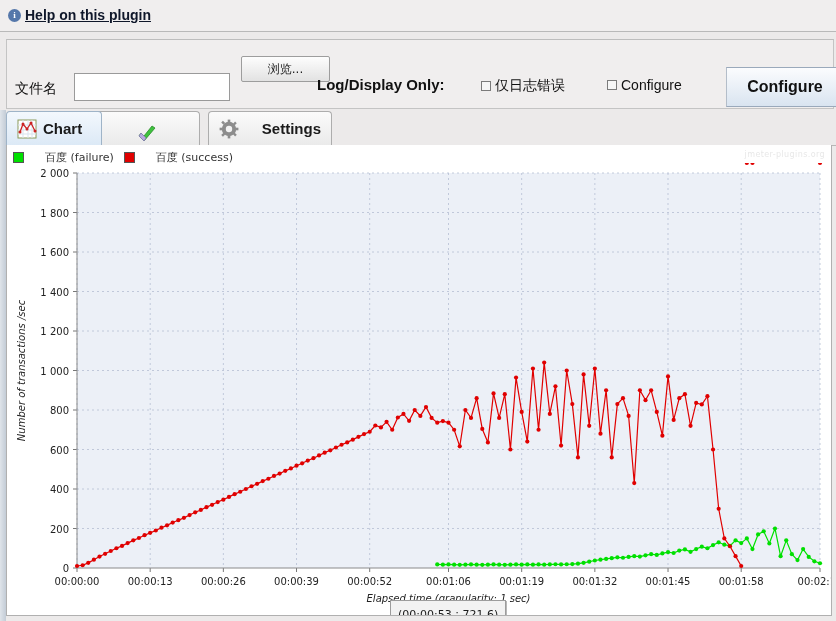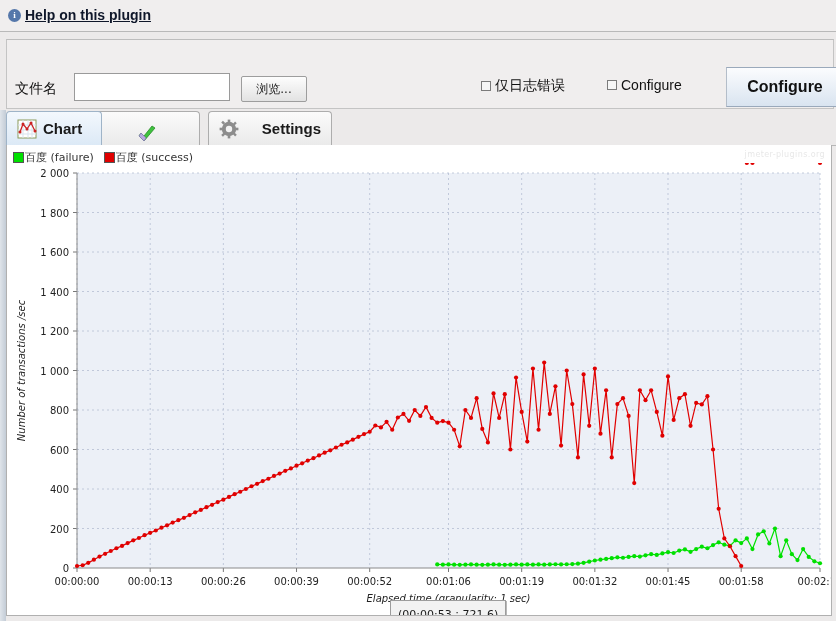--- a/index.html
+++ b/index.html
@@ -25,21 +25,21 @@
   
   .filegroup{position:absolute;left:6px;top:39px;width:826px;height:68px;
              border:1px solid #c4c4c4;border-top:1px solid #bdbdbd;background:#f0eeee;}
   .group-title{position:absolute;left:8px;top:-10px;background:#f0eeee;padding:0 3px;
                font-size:14px;color:#101010;font-family:"DejaVu Sans",sans-serif;}
   .fn-label{position:absolute;left:8px;top:40px;font-size:14px;color:#101010;
             font-family:"DejaVu Sans",sans-serif;}
   .fn-input{position:absolute;left:67px;top:33px;width:156px;height:28px;
             background:#fff;border:1px solid #9a9a9a;box-sizing:border-box;padding:2px 4px;
             font-size:12px;font-family:"Liberation Sans",sans-serif;}
-  .browse-btn{position:absolute;left:234px;top:36px;width:66px;height:26px;
+  .browse-btn{position:absolute;left:234px;top:16px;width:89px;height:26px;
               background:linear-gradient(#fdfdfd,#e2e2e2);
               border:1px solid #9d9d9d;border-radius:2px;box-sizing:border-box;
               font-size:12px;font-family:"DejaVu Sans",sans-serif;color:#222;
               display:flex;align-items:center;justify-content:center;cursor:pointer;}
   .ld-label{position:absolute;left:310px;top:36px;font-size:15px;font-weight:bold;
             color:#111;font-family:"Liberation Sans",sans-serif;}
   .chk{display:inline-block;width:10px;height:10px;border:1px solid #7b7b7b;
        background:#f6f6f6;box-sizing:border-box;vertical-align:middle;}
   .chk-wrap{position:absolute;top:37px;display:flex;align-items:center;gap:4px;cursor:pointer;}
   .chk-wrap .lbl{font-size:14px;font-weight:normal;color:#111;}
@@ -63,21 +63,21 @@
   #tab-chart{left:6px;width:96px;}
   #tab-rows{left:94px;width:106px;flex-direction:column;}
   #tab-settings{left:208px;width:124px;justify-content:space-between;}
   .ticon{width:20px;height:20px;flex:0 0 20px;}
 
   
   .chartpanel{position:absolute;left:6px;top:145px;width:826px;height:471px;
               background:#ffffff;border:1px solid #b0b0b0;border-top:none;
               box-sizing:border-box;overflow:hidden;}
   .legend{position:absolute;left:6px;top:5px;display:flex;align-items:center;gap:10px;}
-  .leg-item{display:flex;align-items:center;gap:1px;}
+  .leg-item{display:flex;align-items:center;gap:21px;}
   .leg-box{width:11px;height:11px;border:1px solid #555;box-sizing:border-box;}
   .leg-txt{font-size:11px;color:#333;font-family:"DejaVu Sans",sans-serif;}
   .watermark{position:absolute;right:6px;top:5px;font-size:8px;color:#e8e8e8;
              letter-spacing:.4px;font-family:"DejaVu Sans",sans-serif;}
 
   .plotwrap{position:absolute;left:0;top:18px;width:824px;height:450px;}
   svg.plot{display:block;}
   .axlabel{font-size:10px;fill:#222;font-family:"DejaVu Sans",sans-serif;}
   .ytitle{font-size:10px;fill:#222;font-style:italic;font-family:"DejaVu Sans",sans-serif;}
   .xtitle{font-size:10px;fill:#222;font-style:italic;font-family:"DejaVu Sans",sans-serif;}
@@ -100,20 +100,21 @@
     <div class="help-link">
       <span class="help-ico">i</span>
       <span class="help-text">Help on this plugin</span>
     </div>
   </div>
 
   <div class="filegroup">
     <div class="fn-label">文件名</div>
     <input class="fn-input" type="text" value="" placeholder="" style="">
     <div class="browse-btn">浏览...</div>
+    <div class="ld-label">Log/Display Only:</div>
 
     <div class="chk-wrap chk1">
       <span class="chk"></span>
       <span class="lbl">仅日志错误</span>
     </div>
     <div class="chk-wrap chk2">
       <span class="chk"></span>
       <span class="lbl">Configure</span>
     </div>
   </div>

